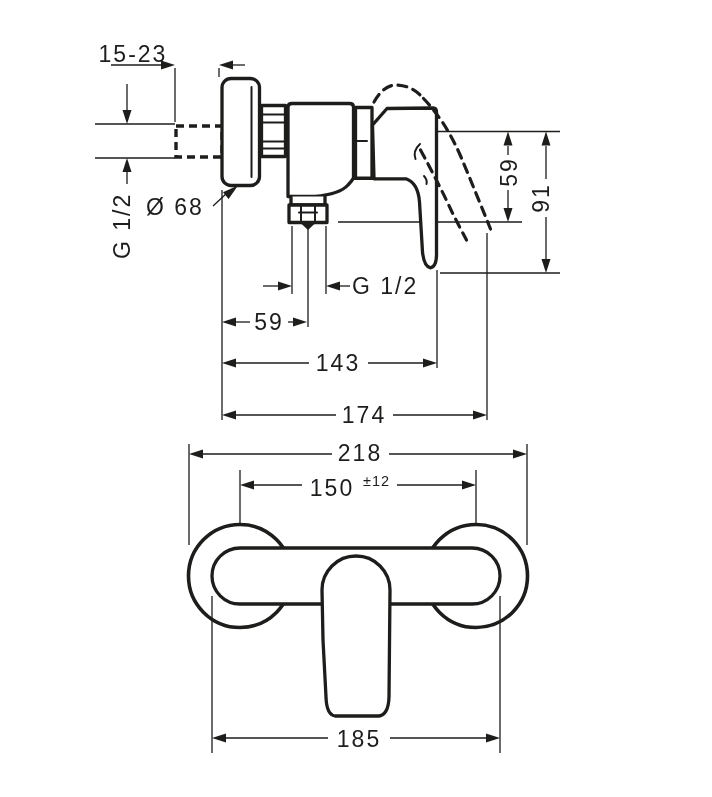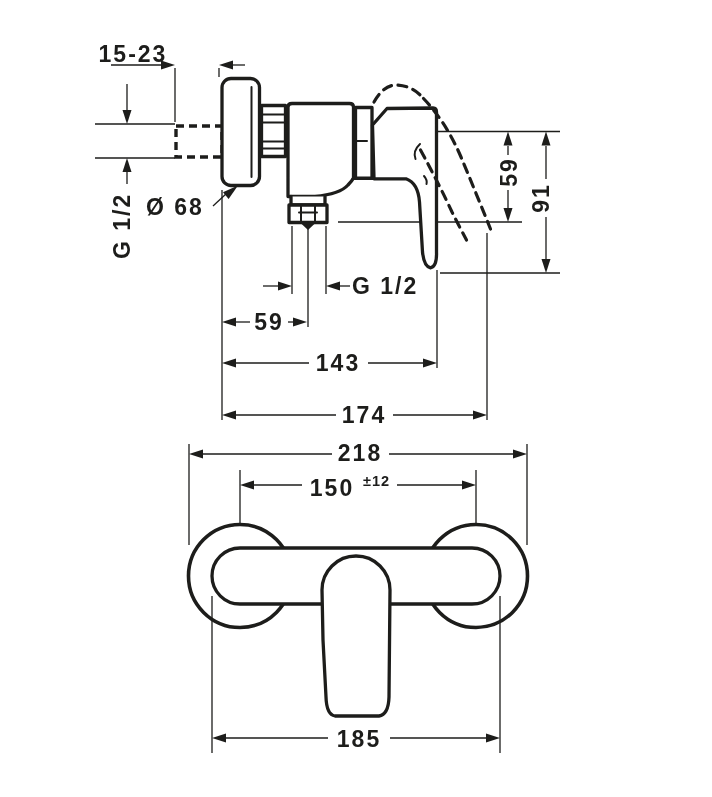--- a/index.html
+++ b/index.html
@@ -1,16 +1,16 @@
 <!DOCTYPE html>
 <html><head>
 <meta charset="utf-8">
 <style>
   html,body{margin:0;padding:0;background:#ffffff;}
-  .stage{width:712px;height:797px;position:relative;background:#fff;font-weight:bold;}
+  .stage{width:712px;height:797px;position:relative;background:#fff;}
   svg{display:block;}
   .thick{stroke:#1d1d1b;stroke-width:3.3;fill:#ffffff;stroke-linejoin:round;stroke-linecap:round;}
   .thicknf{stroke:#1d1d1b;stroke-width:3.6;fill:none;stroke-linejoin:round;stroke-linecap:round;}
   .mid{stroke:#1d1d1b;stroke-width:2;fill:none;stroke-linecap:round;}
   .thin{stroke:#1d1d1b;stroke-width:1.3;fill:none;}
   .dash{stroke:#1d1d1b;stroke-width:3.2;fill:none;stroke-dasharray:9 6.5;stroke-linecap:round;}
   .dashrect{stroke:#1d1d1b;stroke-width:3.4;fill:#ffffff;stroke-dasharray:8 5;}
   .arr{fill:#1d1d1b;stroke:none;}
   text{font-family:"Liberation Sans","DejaVu Sans",sans-serif;fill:#1d1d1b;}
   .dim{font-size:23px;letter-spacing:2px;}

